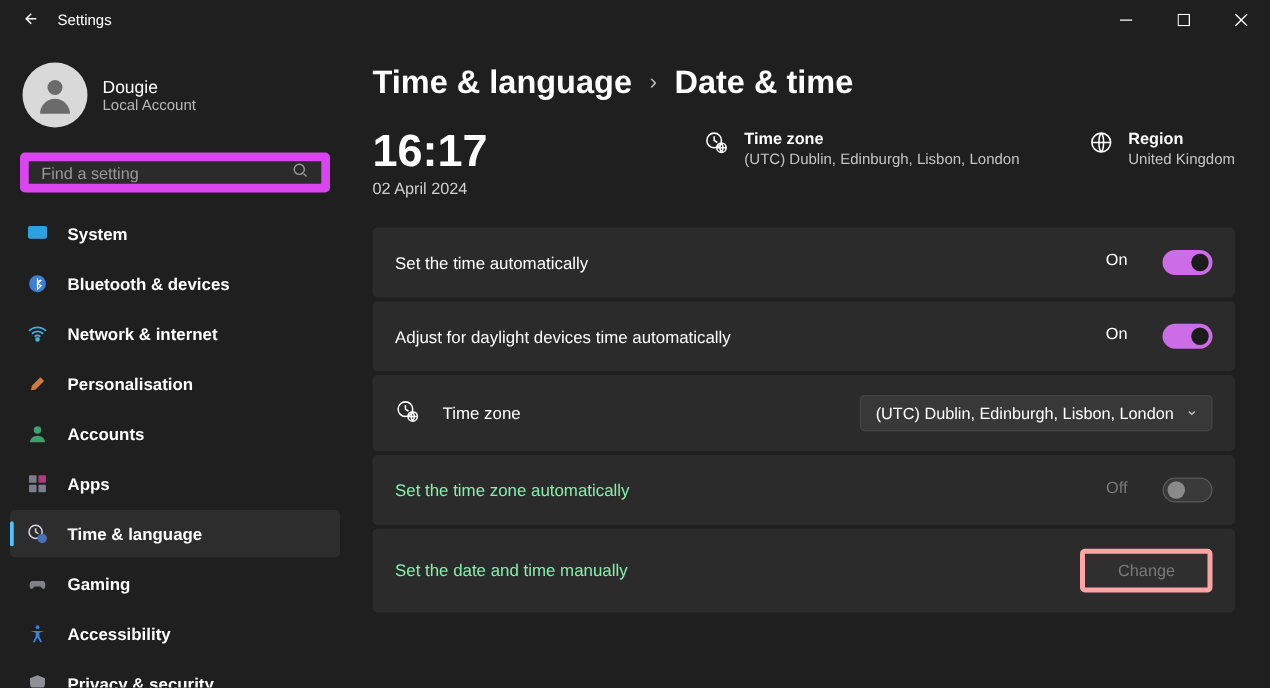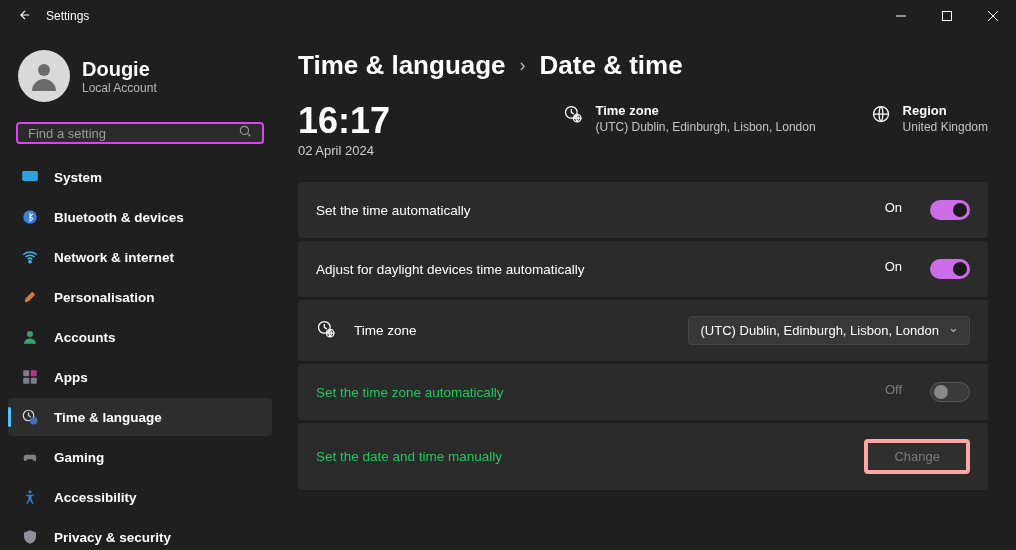--- a/index.html
+++ b/index.html
@@ -10,24 +10,24 @@
     .titlebar-back { color: #fff; font-size: 12px; cursor: pointer; }
     .titlebar-title { font-size: 12px; font-weight: 400; }
     .window-controls { display: flex; }
     .win-btn { width: 46px; height: 32px; display: flex; align-items: center; justify-content: center; cursor: pointer; }
 
     .main-layout { display: flex; height: calc(100% - 32px); }
 
     .sidebar { width: 280px; padding: 10px 8px 0 8px; display: flex; flex-direction: column; }
     .profile { display: flex; align-items: center; gap: 12px; padding: 8px 10px 14px 10px; }
     .avatar { width: 52px; height: 52px; border-radius: 50%; background: #d9d9d9; display: flex; align-items: center; justify-content: center; }
-    .profile-name { font-size: 20px; font-weight: 700; }
+    .profile-name { font-size: 14px; font-weight: 400; }
     .profile-sub { font-size: 12px; color: #b8b8b8; }
 
-    .search-box { margin: 6px 8px 14px 8px; background: #2b2b2b; border: 2px solid #d946ef; border-radius: 4px; height: 32px; display: flex; align-items: center; padding: 0 10px; }
+    .search-box { margin: 6px 8px 14px 8px; background: #2b2b2b; border: 7px solid #d946ef; border-radius: 4px; height: 32px; display: flex; align-items: center; padding: 0 10px; }
     .search-input { flex: 1; background: transparent; border: none; outline: none; color: #fff; font-size: 13px; }
     .search-input::placeholder { color: #9a9a9a; }
 
     .nav { display: flex; flex-direction: column; gap: 2px; }
     .nav-item { display: flex; align-items: center; gap: 14px; padding: 9px 12px; border-radius: 4px; cursor: pointer; position: relative; font-weight: bold; }
     .nav-item.active { background: #2d2d2d; }
     .nav-item.active::before { content: ''; position: absolute; left: 0; top: 9px; bottom: 9px; width: 3px; background: #4cc2ff; border-radius: 2px; }
     .nav-icon { width: 20px; height: 20px; display: flex; align-items: center; justify-content: center; flex-shrink: 0; }
     .nav-label { font-size: 13.5px; color: #ffffff; }
 
@@ -41,21 +41,21 @@
     .clock-time { font-size: 36px; font-weight: 600; line-height: 1; }
     .clock-date { font-size: 13px; color: #d0d0d0; margin-top: 4px; }
     .info-block { display: flex; align-items: flex-start; gap: 12px; }
     .info-block-icon { color: #fff; margin-top: 1px; }
     .info-title { font-size: 13px; font-weight: 600; }
     .info-sub { font-size: 12px; color: #c4c4c4; margin-top: 2px; }
 
     .settings-list { display: flex; flex-direction: column; gap: 3px; }
     .setting-row { background: #2b2b2b; border-radius: 4px; padding: 16px 18px; display: flex; align-items: center; justify-content: space-between; min-height: 56px; }
     .setting-label { font-size: 13.5px; color: #ffffff; display: flex; align-items: center; gap: 18px; }
-    .setting-label.disabled { color: #22c55e; }
+    .setting-label.disabled { color: #86efac; }
     .setting-control { display: flex; align-items: flex-start; gap: 28px; }
     .state-text { font-size: 13px; color: #ffffff; }
     .state-text.disabled { color: #7a7a7a; }
 
     .toggle { width: 40px; height: 20px; border-radius: 10px; position: relative; cursor: pointer; }
     .toggle.on { background: #cc6ce7; }
     .toggle.off { background: #3a3a3a; border: 1px solid #5a5a5a; }
     .toggle.on::after { content:''; position: absolute; right: 3px; top: 3px; width: 14px; height: 14px; border-radius: 50%; background: #1b1b1b; }
     .toggle.off::after { content:''; position: absolute; left: 3px; top: 2px; width: 14px; height: 14px; border-radius: 50%; background: #8a8a8a; }
 

